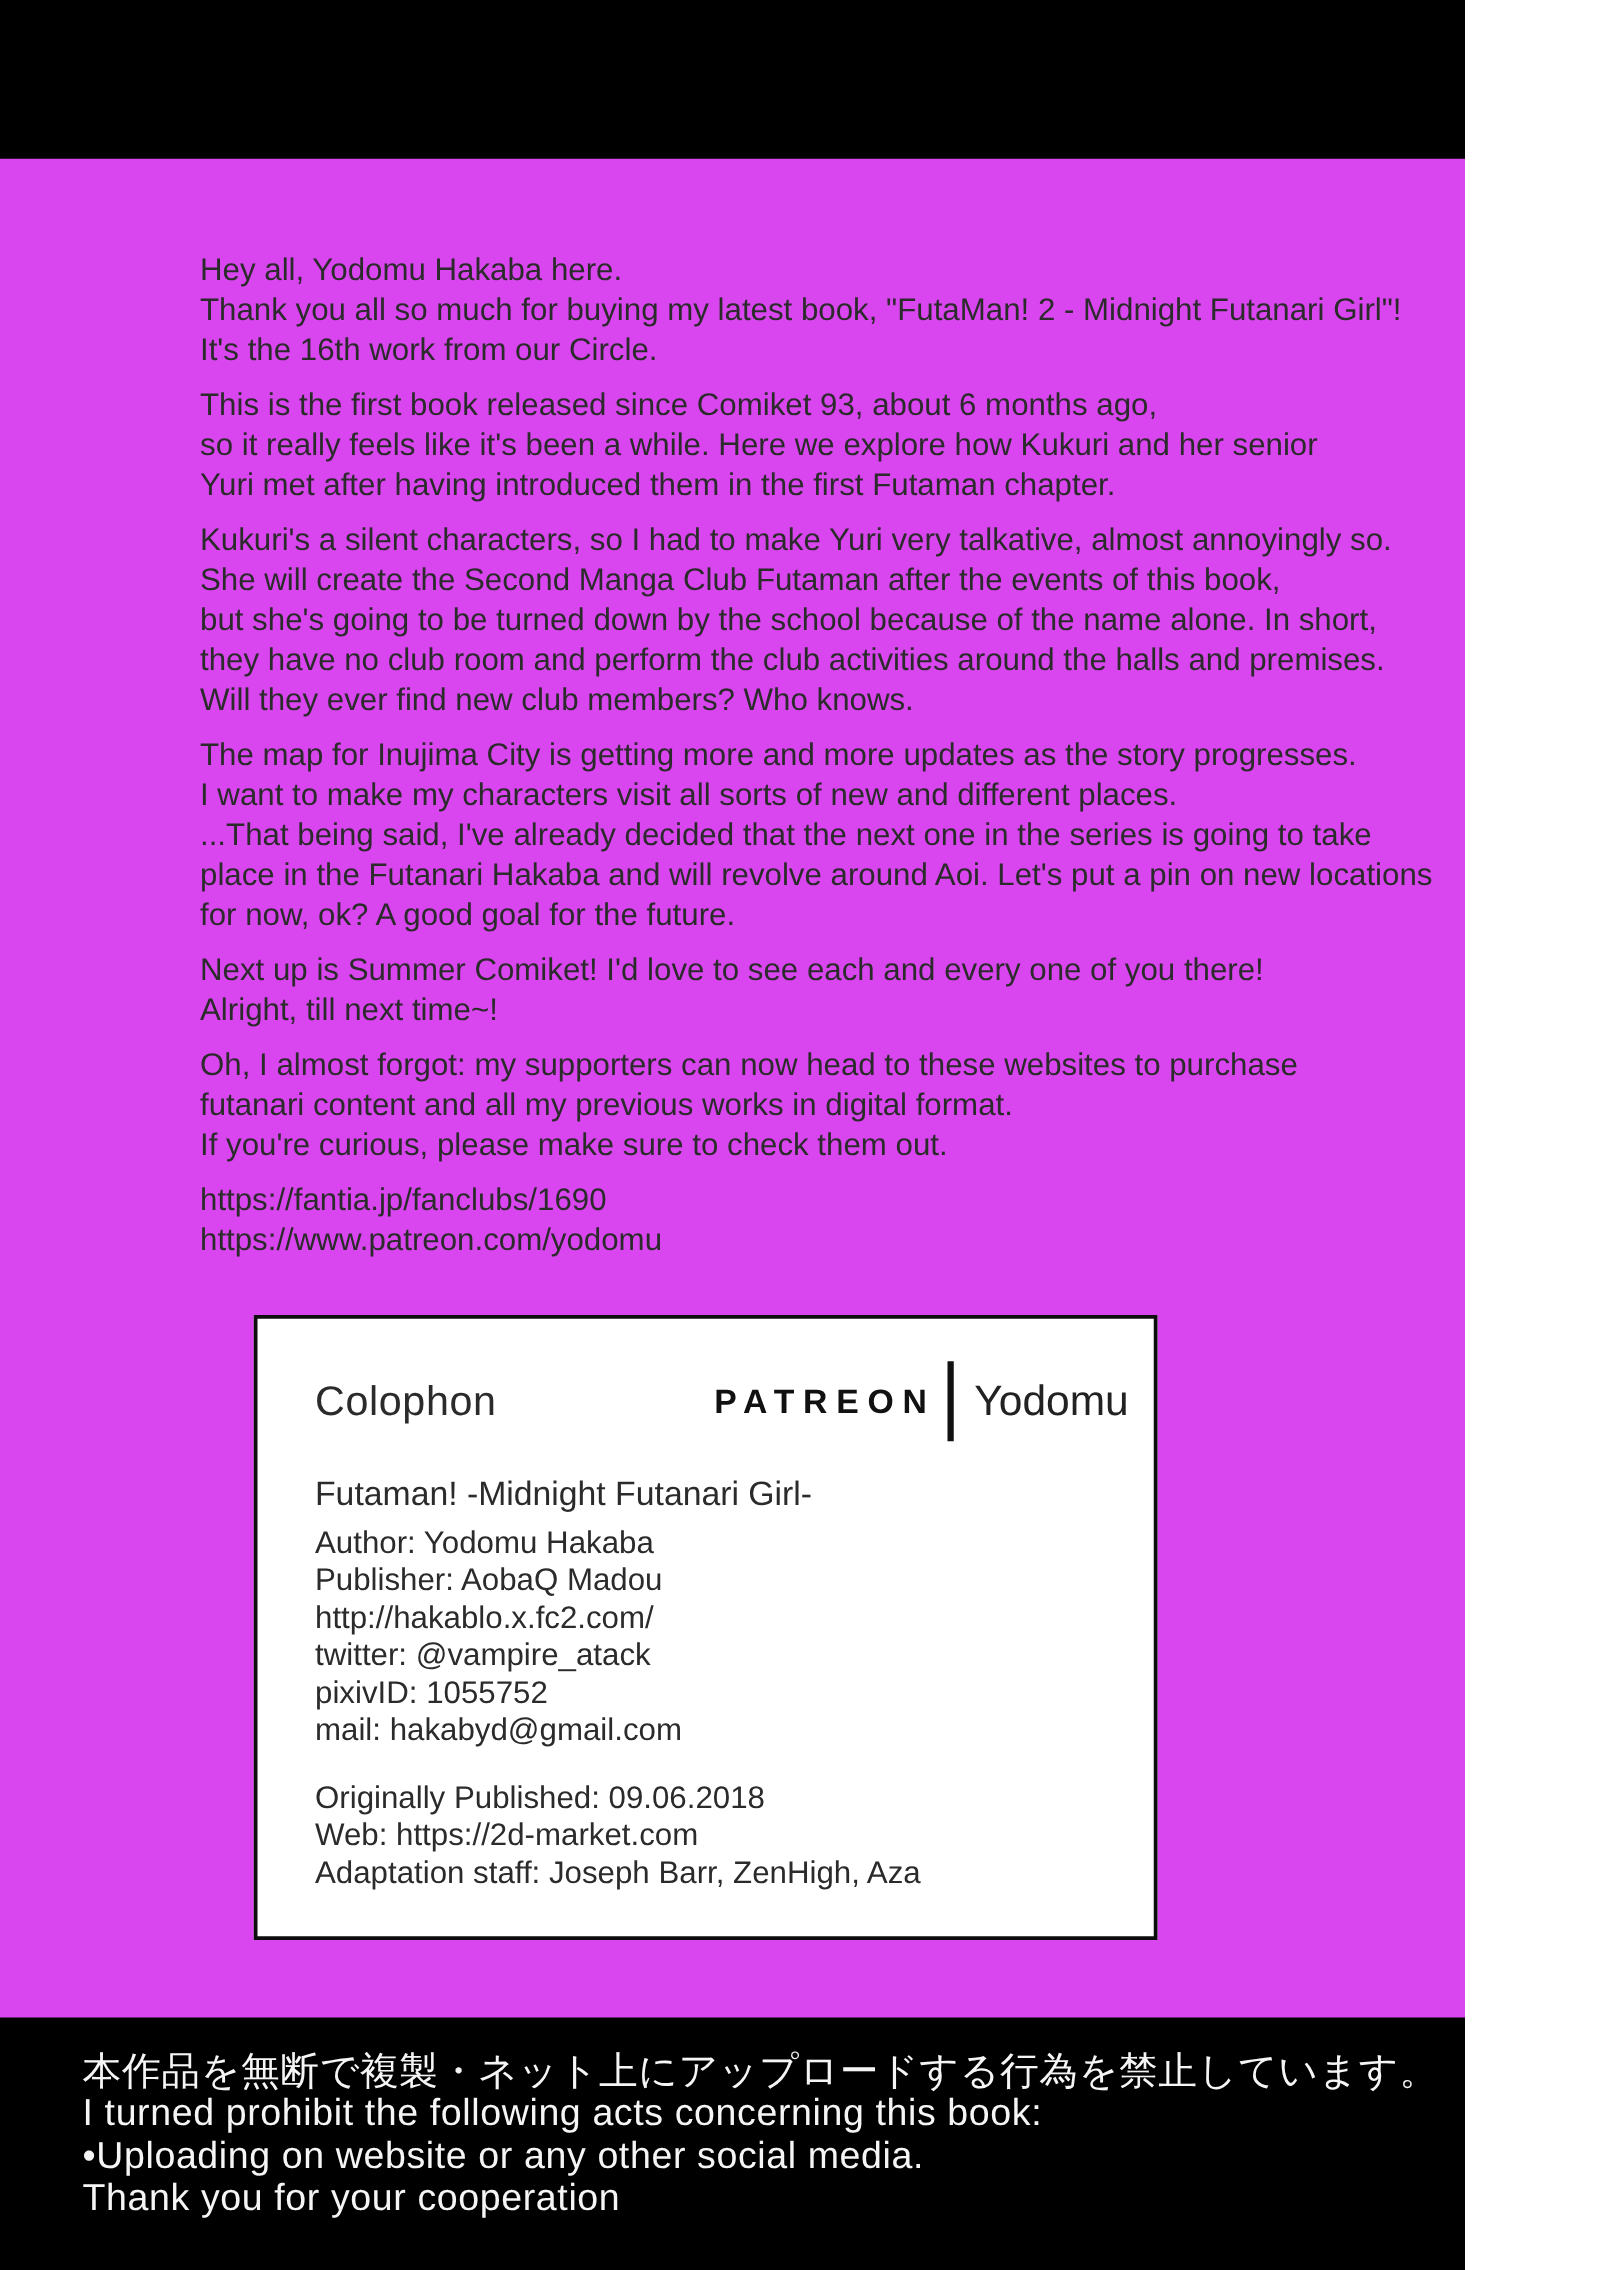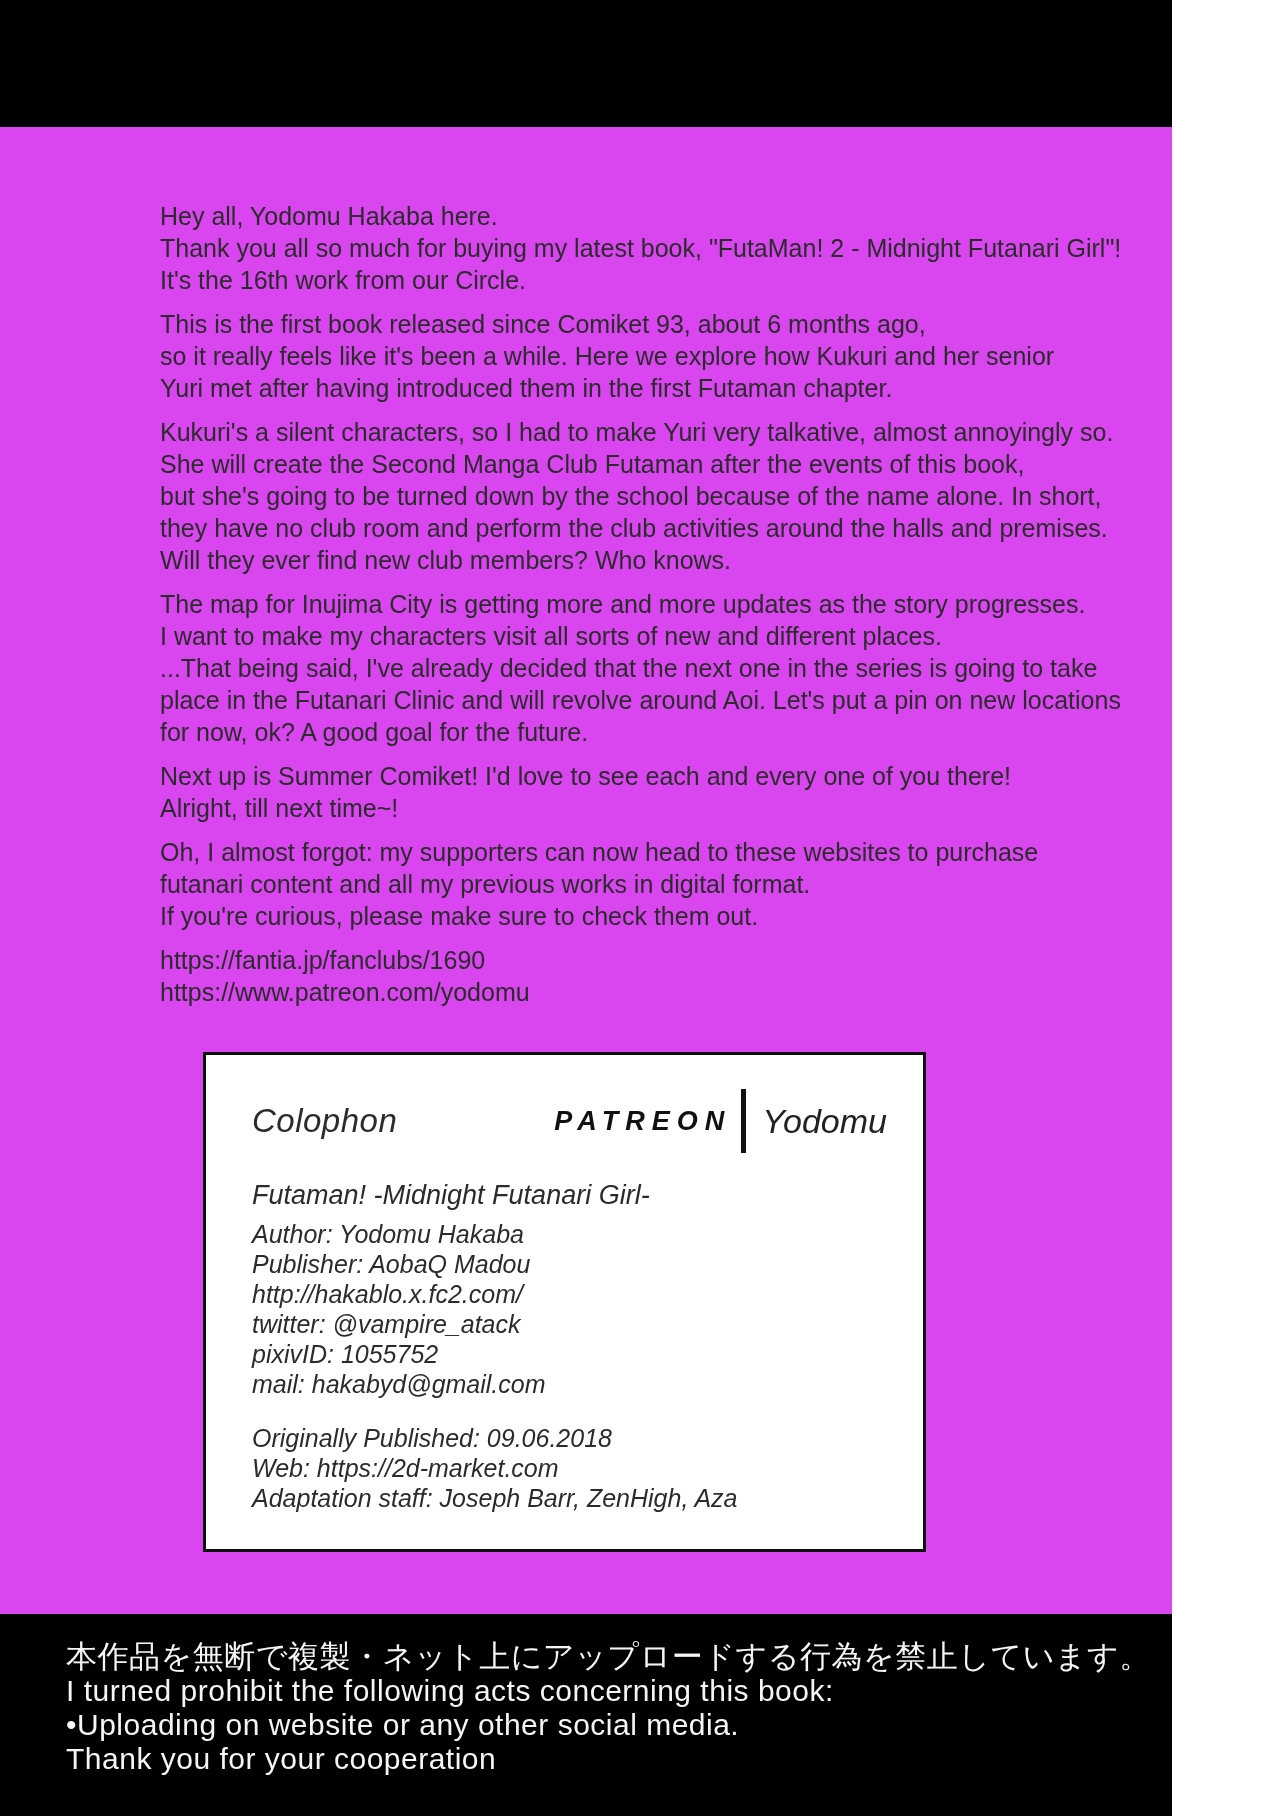--- a/index.html
+++ b/index.html
@@ -27,23 +27,22 @@
     font-size: 25px;
     line-height: 32px;
   }
   .content p { margin: 0 0 12px 0; }
   .ln { display: block; white-space: nowrap; }
   .links { margin-top: 14px; }
   .colophon {
     margin: 44px 0 16px 43px;
     width: 723px;
     border: 3px solid #0d0d0d;
-    padding: 34px 36px 36px 46px;
+    padding: 34px 20px 36px 46px;
     background: #ffffff;
-    font-style: italic;
   }
   .colophon-header {
     display: flex;
     align-items: center;
     justify-content: space-between;
     margin-bottom: 26px;
   }
   .colophon-heading {
     font-size: 33px;
     color: #2b2b2b;
@@ -107,21 +106,21 @@
       <span class="ln">She will create the Second Manga Club Futaman after the events of this book,</span>
       <span class="ln">but she's going to be turned down by the school because of the name alone. In short,</span>
       <span class="ln">they have no club room and perform the club activities around the halls and premises.</span>
       <span class="ln">Will they ever find new club members? Who knows.</span>
     </p>
 
     <p>
       <span class="ln">The map for Inujima City is getting more and more updates as the story progresses.</span>
       <span class="ln">I want to make my characters visit all sorts of new and different places.</span>
       <span class="ln">...That being said, I've already decided that the next one in the series is going to take</span>
-      <span class="ln">place in the Futanari Clinic and will revolve around Aoi. Let's put a pin on new locations</span>
+      <span class="ln">place in the Futanari Hakaba and will revolve around Aoi. Let's put a pin on new locations</span>
       <span class="ln">for now, ok? A good goal for the future.</span>
     </p>
 
     <p>
       <span class="ln">Next up is Summer Comiket! I'd love to see each and every one of you there!</span>
       <span class="ln">Alright, till next time~!</span>
     </p>
 
     <p>
       <span class="ln">Oh, I almost forgot: my supporters can now head to these websites to purchase</span>

